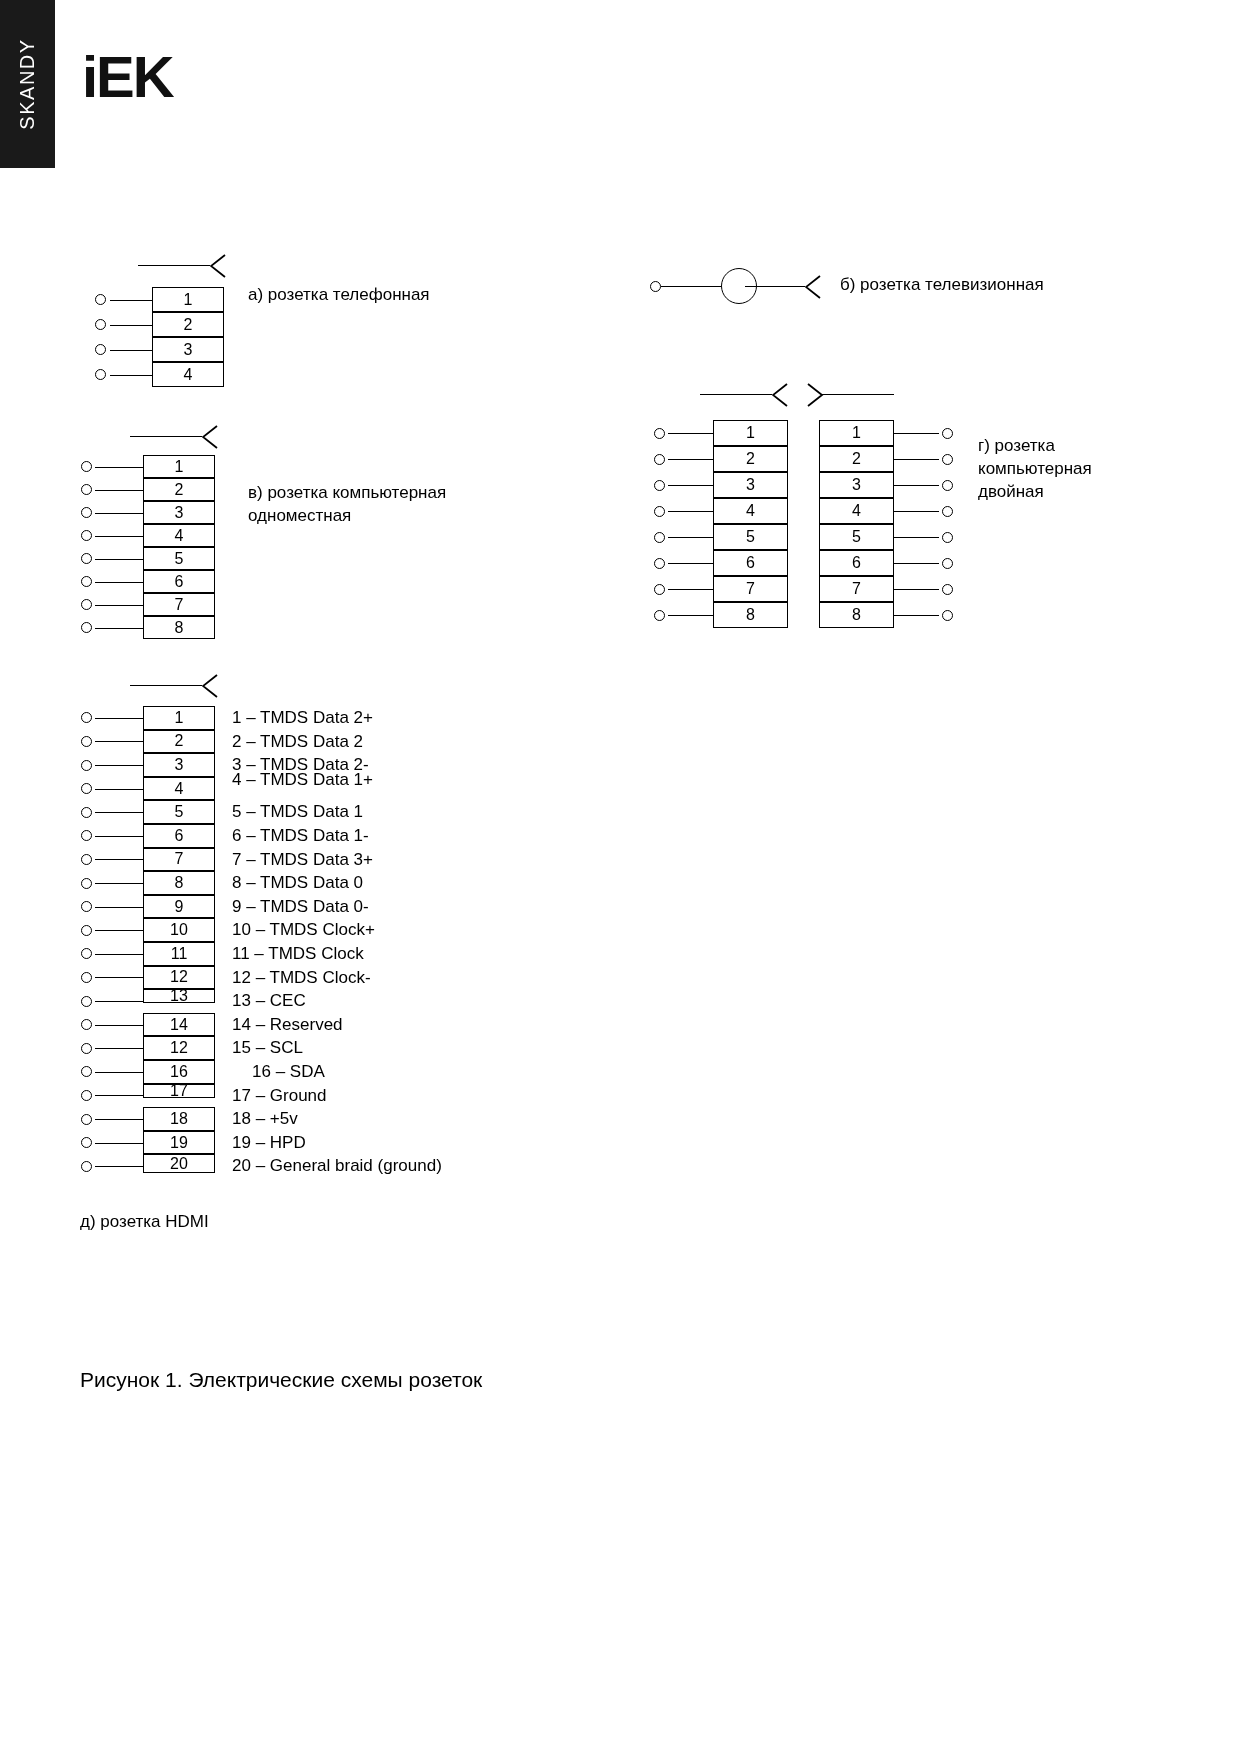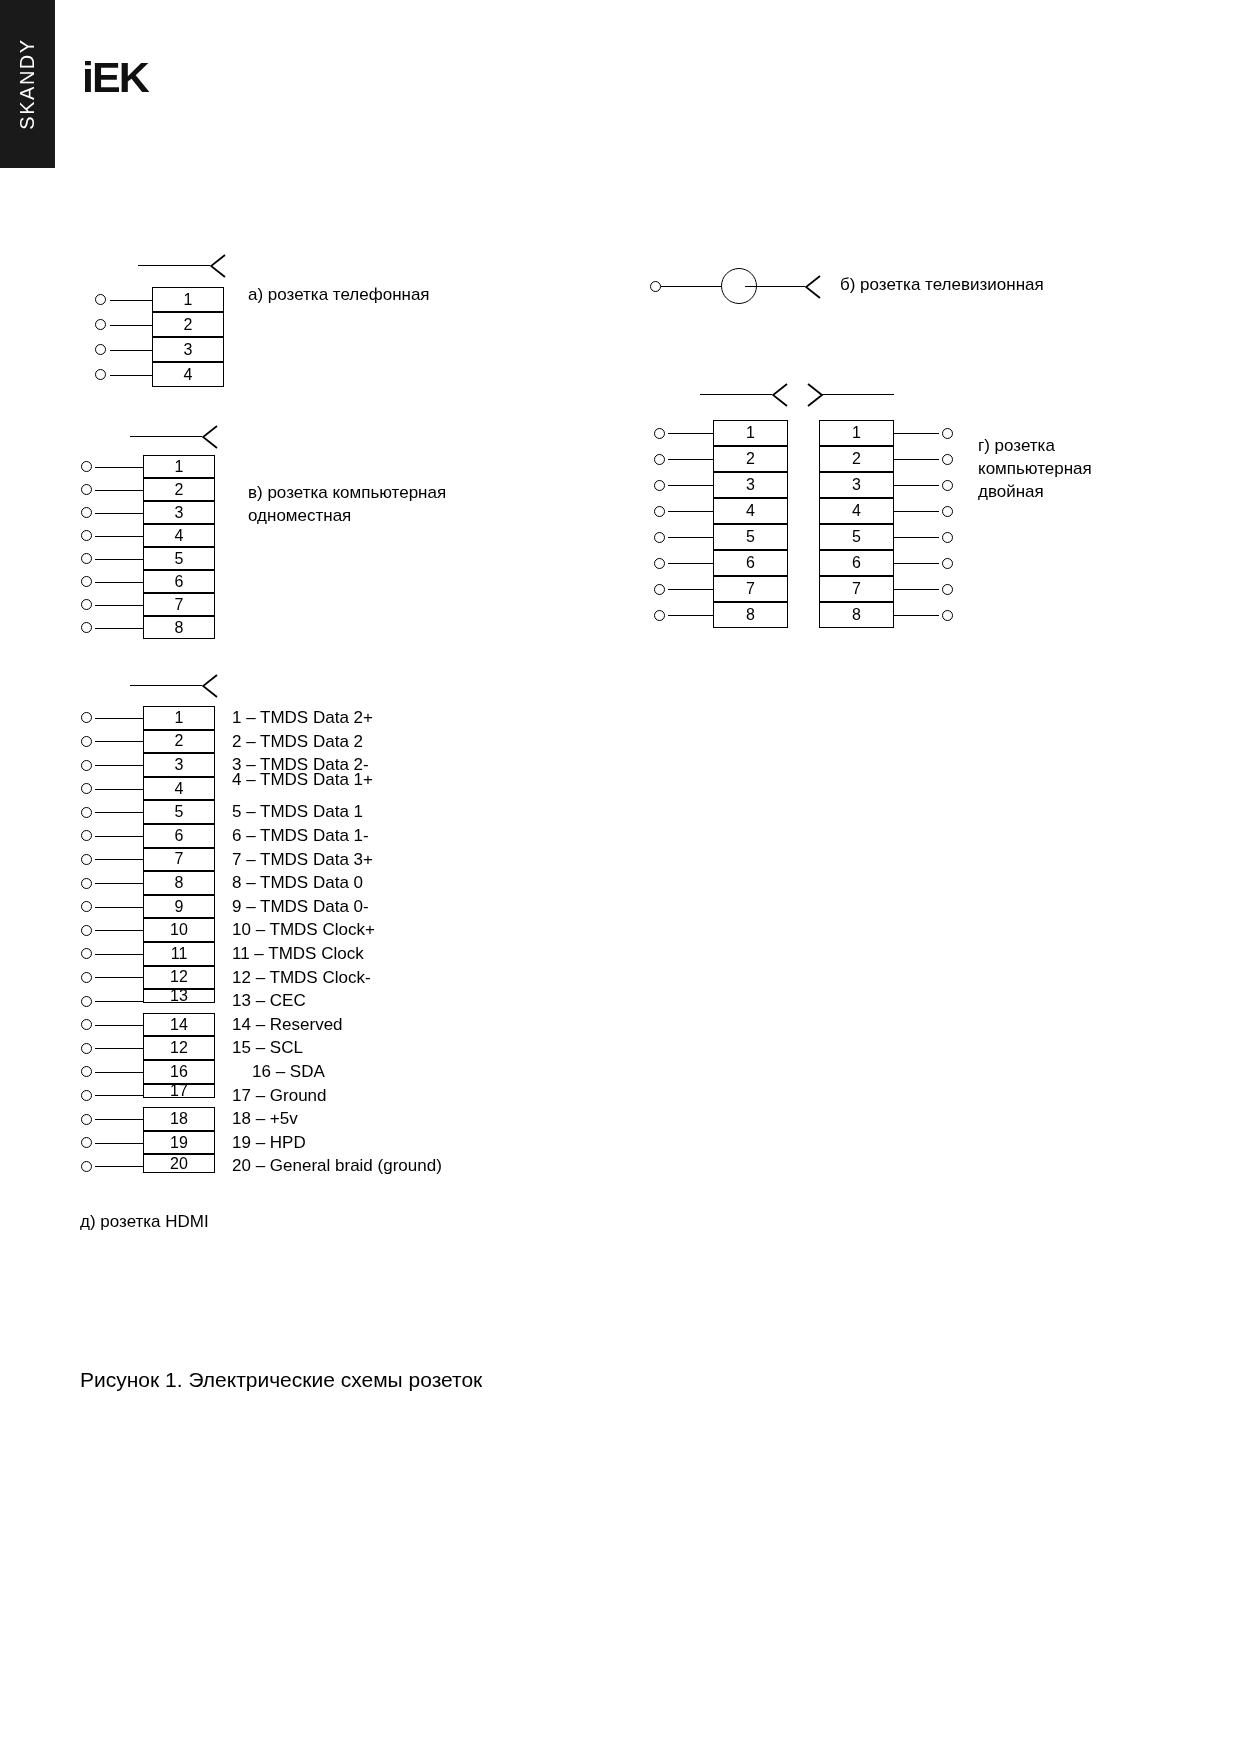--- a/index.html
+++ b/index.html
@@ -38,21 +38,21 @@
     font-size: 20px;
     letter-spacing: 1.5px;
     text-align: center;
     line-height: 55px;
     font-family: "Liberation Sans", sans-serif;
   }
   #logo {
     position: absolute;
     left: 82px;
     top: 48px;
-    font-size: 43px;
+    font-size: 58px;
     font-weight: bold;
     letter-spacing: -2px;
     font-family: "Liberation Sans", sans-serif;
     color: #111111;
     line-height: 58px;
   }
 
   
   .pin-box {
     border: 1.6px solid #000;

